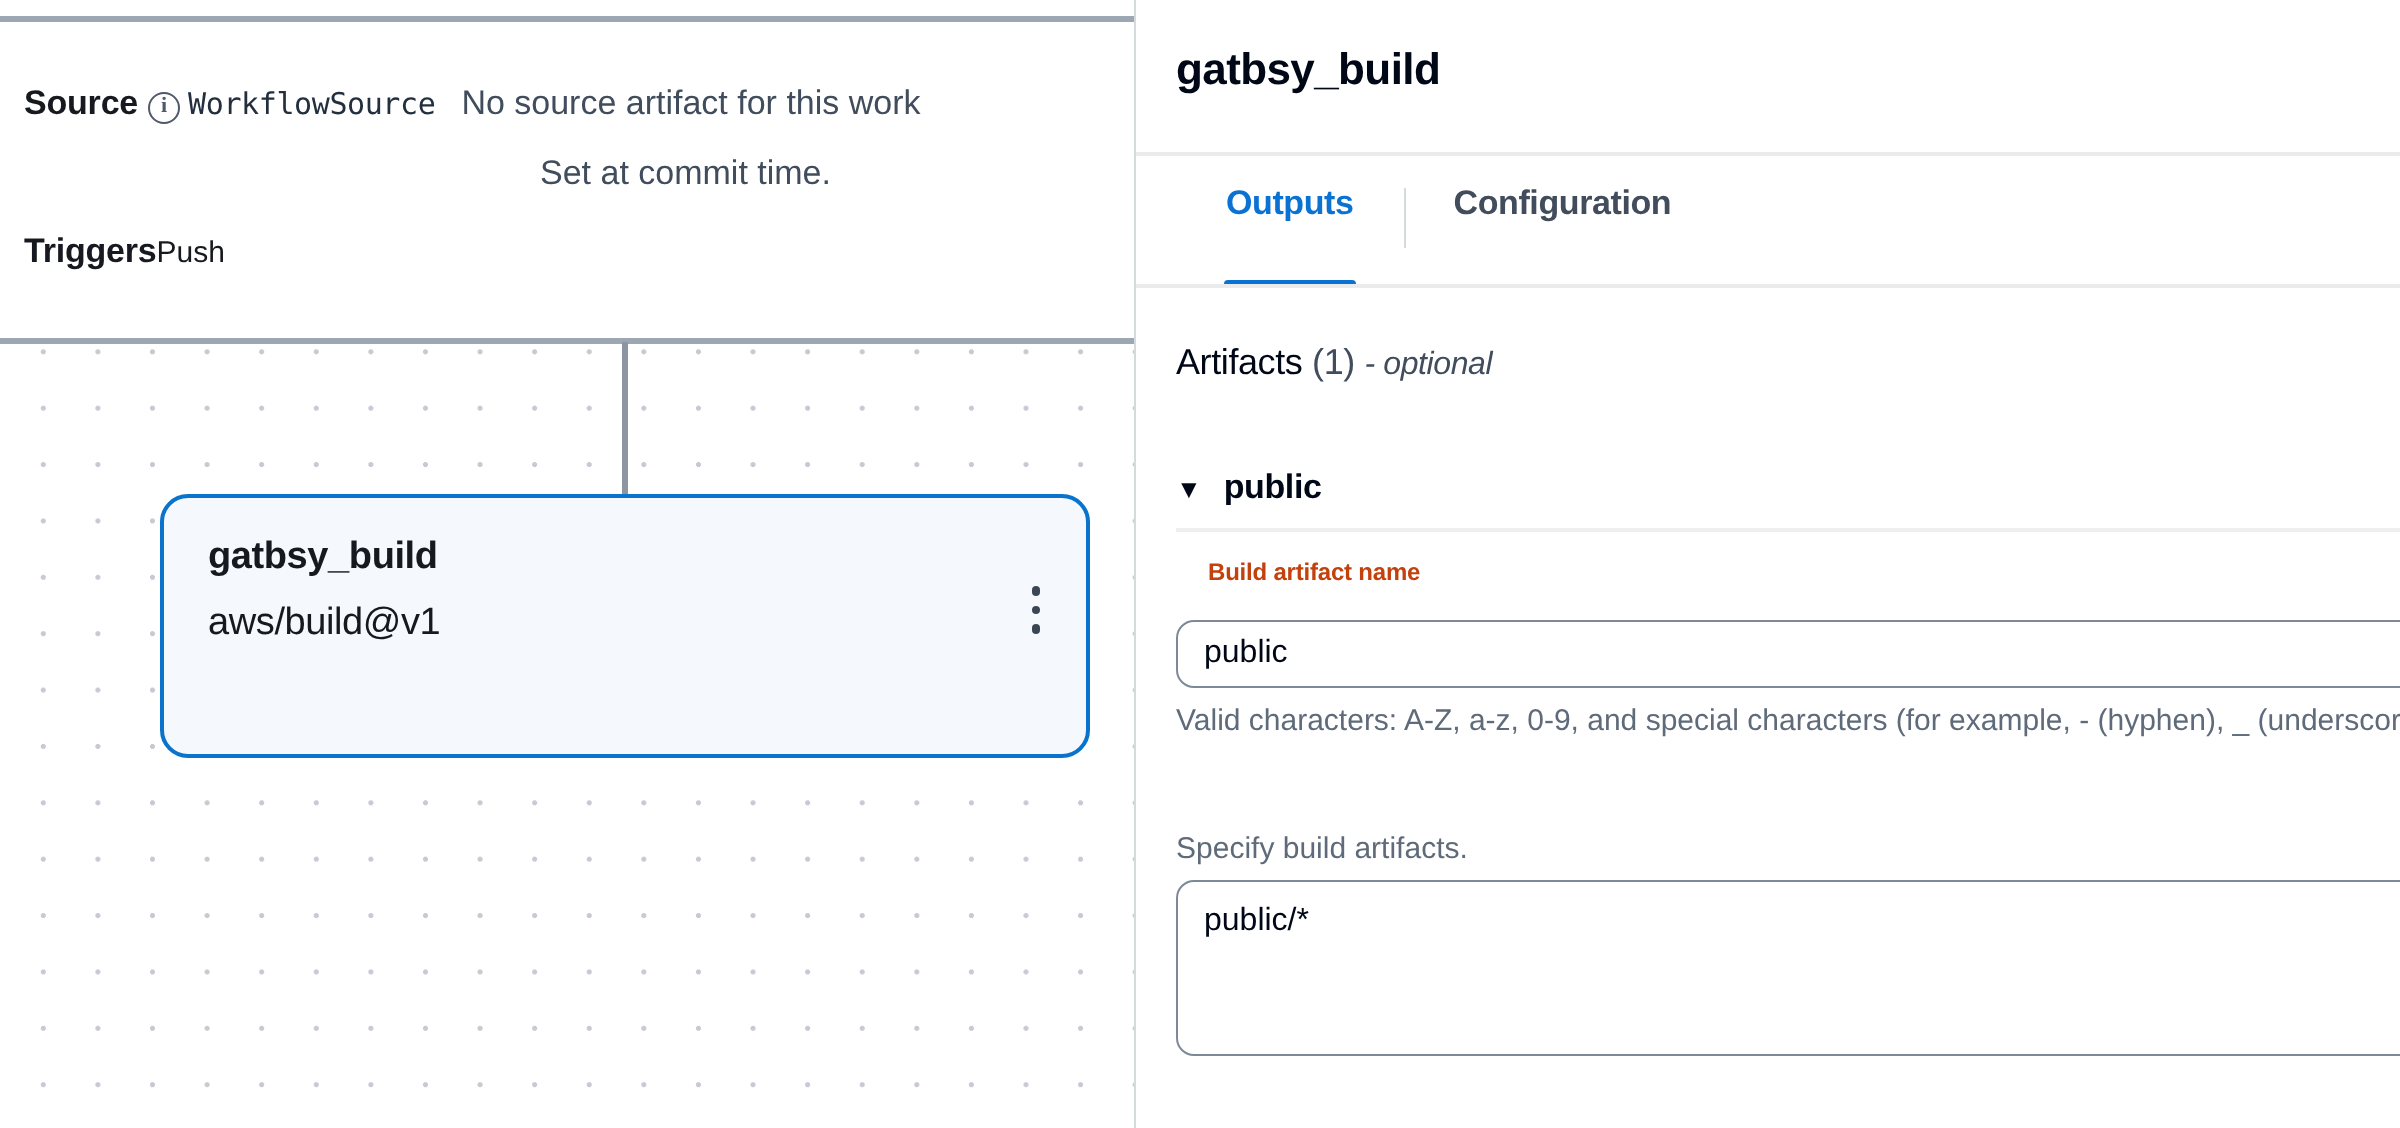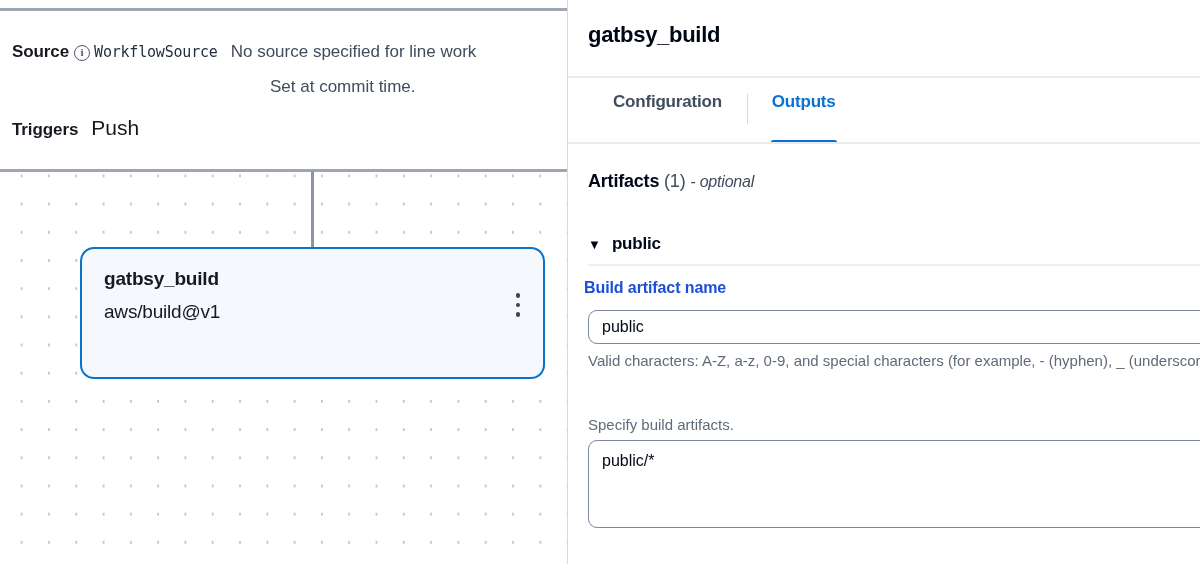--- a/index.html
+++ b/index.html
@@ -97,23 +97,22 @@
   .sum-desc2 {
     position: absolute;
     left: 270px;
     top: 66px;
     font-size: 17px;
     color: #414d5c;
     white-space: nowrap;
   }
 
   .sum-value {
-    font-size: 21px;
+    font-size: 15px;
     color: #16191f;
-    margin-left: 13px;
   }
 
   
   #canvas {
     position: absolute;
     left: 0; top: 169px;
     width: 567px;
     height: 395px;
     background-color: #ffffff;
     background-image: radial-gradient(#c6cad3 1.15px, transparent 1.2px);
@@ -286,21 +285,21 @@
 
   .artifacts-head {
     position: absolute;
     left: 20px;
     top: 171px;
     font-size: 18px;
     color: #000716;
     white-space: nowrap;
     letter-spacing: -0.2px;
   }
-  .artifacts-head b { font-weight: bold; text-align: right; }
+  .artifacts-head b { font-weight: normal; text-align: right; }
   .artifacts-head .count { font-weight: normal; color: #414d5c; }
   .artifacts-head .opt { font-style: italic; font-weight: normal; color: #414d5c; font-size: 16px; text-align: center; }
 
   .accordion {
     position: absolute;
     left: 20px;
     top: 234px;
     display: flex;
     align-items: center;
     gap: 11px;
@@ -322,24 +321,24 @@
     position: absolute;
     left: 20px;
     top: 264px;
     width: 613px;
     height: 1.5px;
     background: #eceef0;
   }
 
   .field-label {
     position: absolute;
-    left: 16px;
-    font-size: 16px;
-    font-weight: bold;
-    color: #1d4ed8;
+    left: 36px;
+    font-size: 12px;
+    font-weight: bold;
+    color: #c2410c;
     letter-spacing: -0.1px;
   }
   .field-label.l1 { top: 279px; }
   .field-label.l2 { top: 392px; }
 
   .field-desc {
     position: absolute;
     left: 20px;
     top: 416px;
     font-size: 15px;
@@ -398,21 +397,21 @@
   <div id="left-pane">
 
     <div class="top-rule"></div>
 
     <div id="summary">
 
       <div class="sum-row" style="left:12px; top:31px;">
         <span class="sum-label">Source</span>
         <span class="info-icon">i</span>
         <span class="sum-mono">WorkflowSource</span>
-        <span class="sum-desc">No source specified for line work</span>
+        <span class="sum-desc">No source artifact for this work</span>
       </div>
 
       <div class="sum-desc2">Set at commit time.</div>
 
       <div class="sum-row" style="left:12px; top:105px;">
         <span class="sum-label">Triggers</span>
         <span class="sum-value">Push</span>
       </div>
 
     </div>
@@ -433,22 +432,22 @@
     </div>
 
   </div>
 
   <div id="right-panel">
 
     <div class="panel-title">gatbsy_build</div>
     <div class="panel-hr under-title"></div>
 
     <div id="tabs">
+      <div class="tab active">Outputs</div>
       <div class="tab">Configuration</div>
-      <div class="tab active">Outputs</div>
     </div>
     <div class="panel-hr under-tabs"></div>
 
     <div class="artifacts-head">
       <b>Artifacts</b><span>&nbsp;</span><span class="count">(1)</span><span>&nbsp;</span><span class="opt">- optional</span>
     </div>
 
     <div class="accordion">
       <span class="caret">▼</span>
       <span class="accordion-label">public</span>

